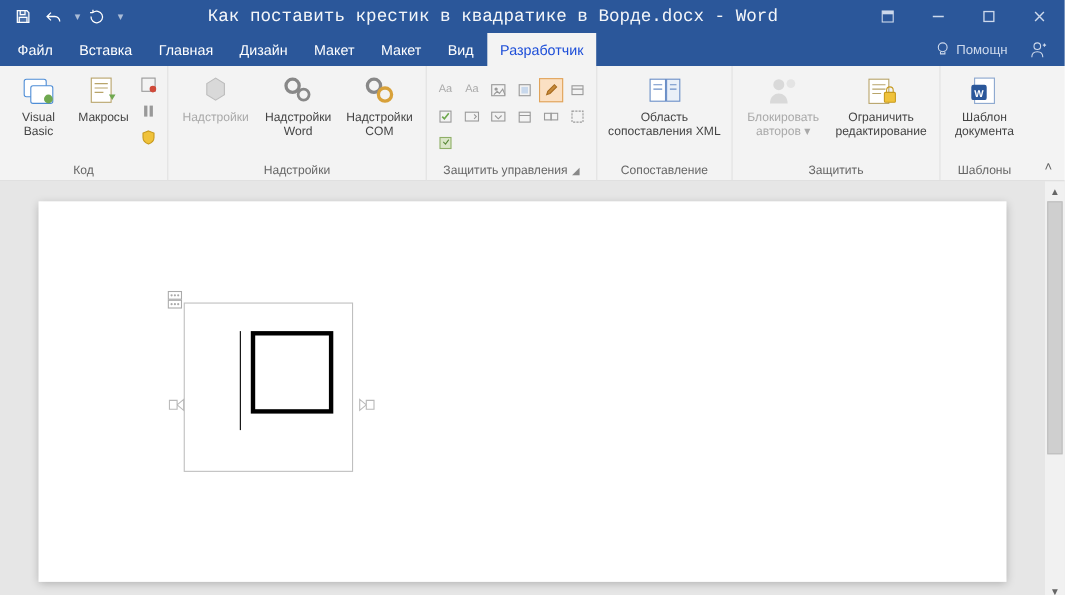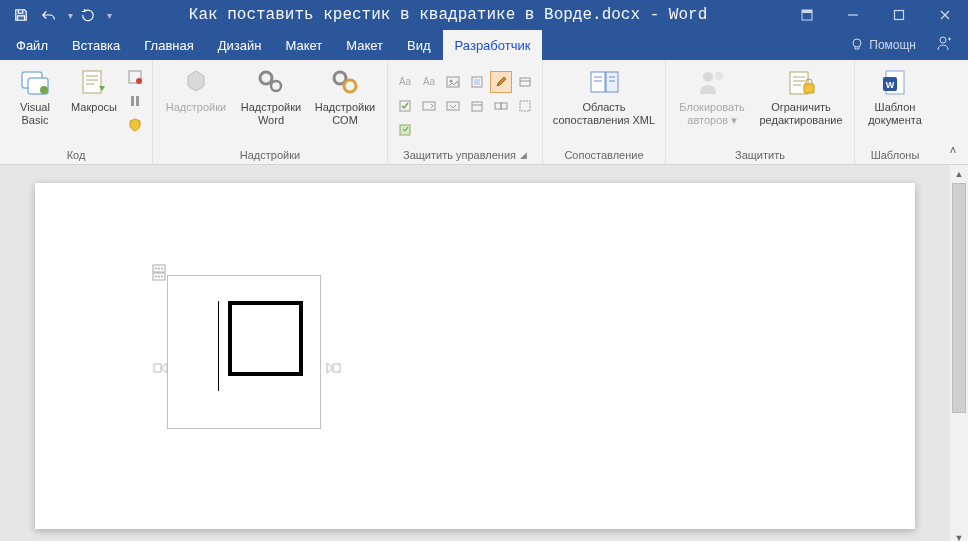--- a/index.html
+++ b/index.html
@@ -9,21 +9,21 @@
   .qat-btn { width: 26px; height: 24px; display: flex; align-items: center; justify-content: center; cursor: pointer; }
   .qat-sep { margin-left: 4px; opacity: .6; font-size: 10px; }
   .title { flex: 1; text-align: center; font-size: 16px; opacity: .95; font-family: Liberation Mono, monospace; }
   .win-controls { display: flex; }
   .win-btn { width: 46px; height: 30px; display: flex; align-items: center; justify-content: center; cursor: pointer; }
 
   .menubar { height: 30px; background: #2b579a; display: flex; align-items: stretch; padding: 0 4px; position: relative; }
   .tab { padding: 0 12px; display: flex; align-items: center; color: #fff; font-size: 13px; cursor: pointer; }
   .tab.file { color: #fff; }
   .tab.active { background: #f3f3f3; color: #1d4ed8; }
-  .help-area { margin-left: auto; display: flex; gap: 6px; color: #fff; padding-right: 8px; }
+  .help-area { margin-left: auto; display: flex; align-items: center; gap: 6px; color: #fff; padding-right: 8px; }
   .help-item { display: flex; align-items: center; gap: 4px; padding: 0 8px; height: 100%; cursor: pointer; color: #cdd9ec; }
   .share-ic { width: 26px; height: 26px; display:flex; align-items:center; justify-content:center; }
 
   .ribbon { height: 105px; background: #f3f3f3; border-bottom: 1px solid #d4d4d4; display: flex; position: relative; }
   .group { display: flex; flex-direction: column; align-items: center; border-right: 1px solid #e1e1e1; padding: 4px 6px 0; }
   .group-body { flex: 1; display: flex; align-items: flex-start; gap: 2px; }
   .group-label { font-size: 11px; color: #666; padding: 2px 0 3px; display:flex; align-items:center; gap:4px; }
   .bigbtn { display: flex; flex-direction: column; align-items: center; justify-content: flex-start; width: 58px; padding: 2px 2px 0; cursor: pointer; font-size: 11px; text-align:center; line-height: 1.15; }
   .bigbtn.disabled { color: #a9a9a9; cursor: default; }
   .bigbtn .ic { width: 32px; height: 32px; margin-bottom: 3px; display:flex; align-items:center; justify-content:center; }

